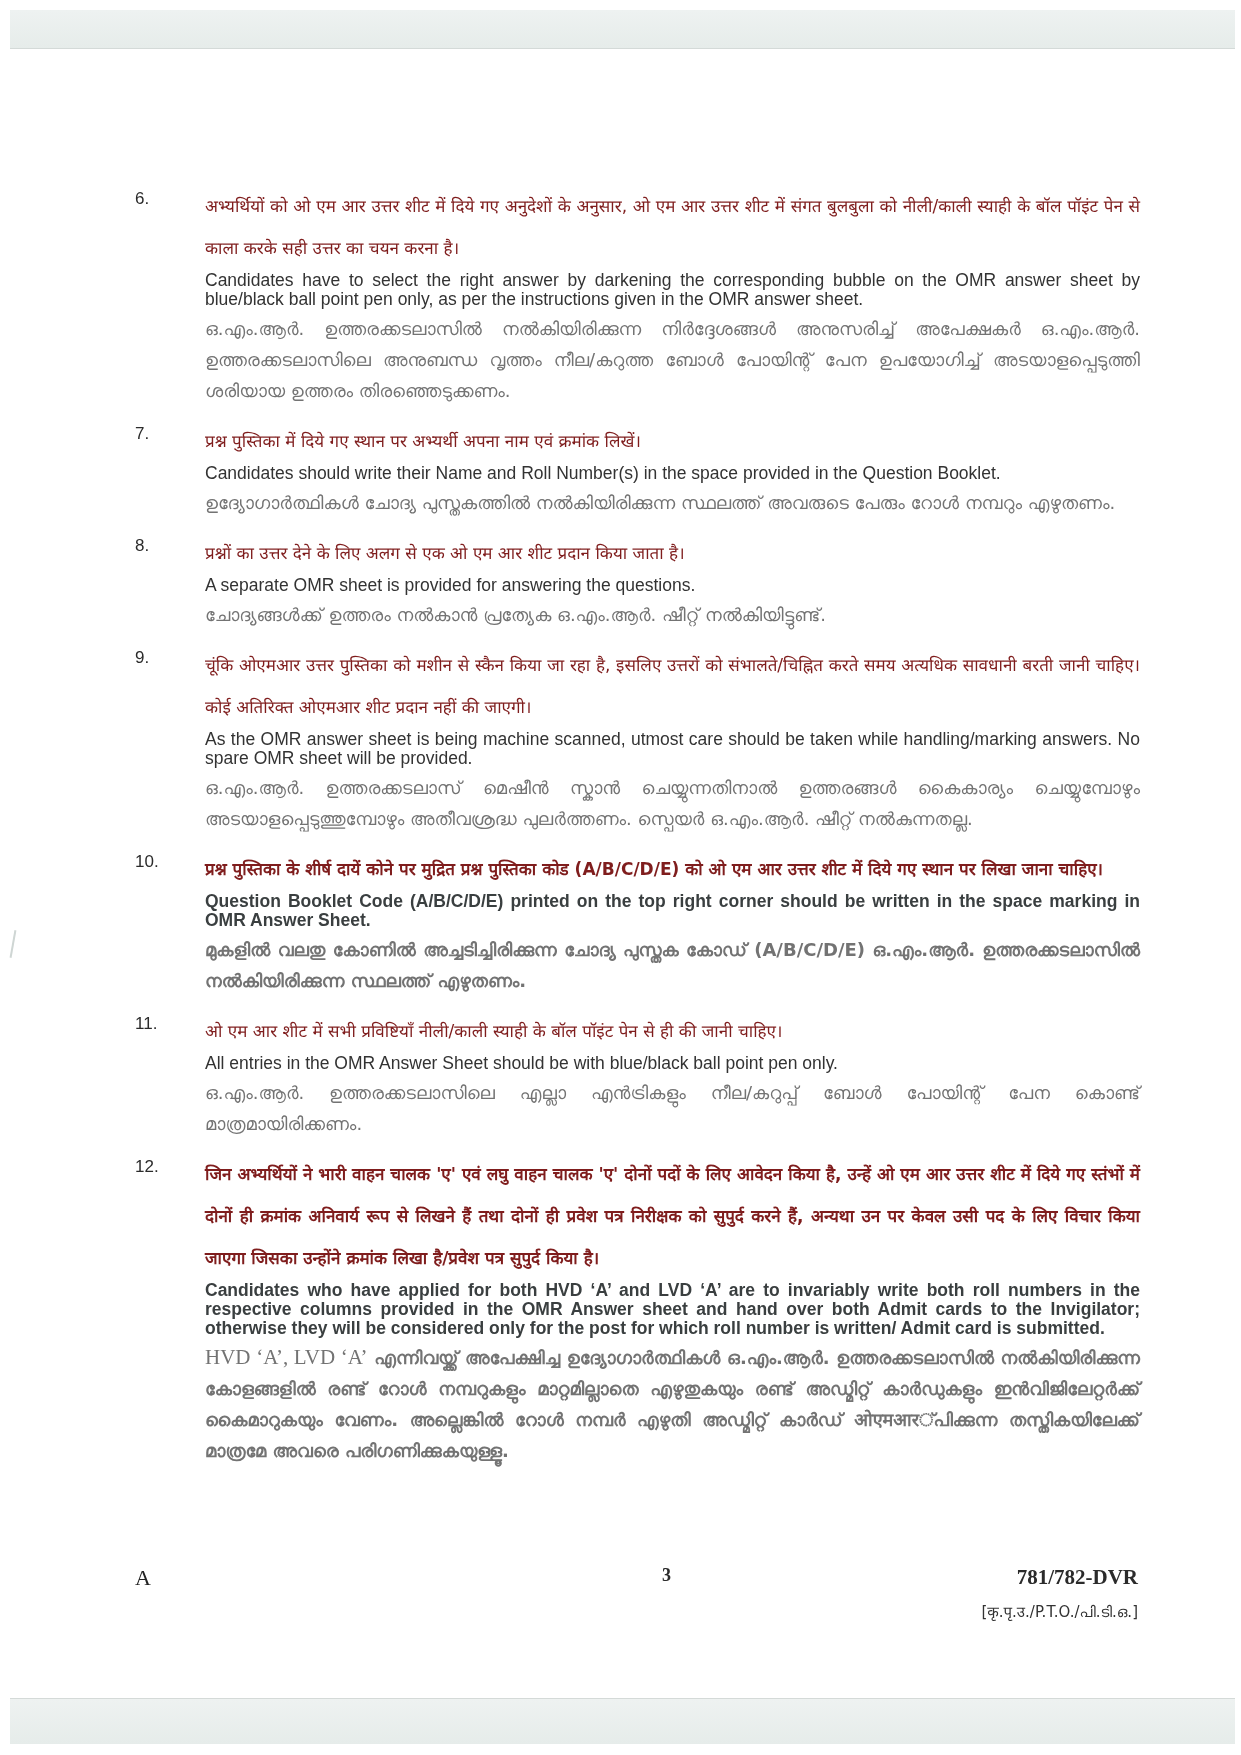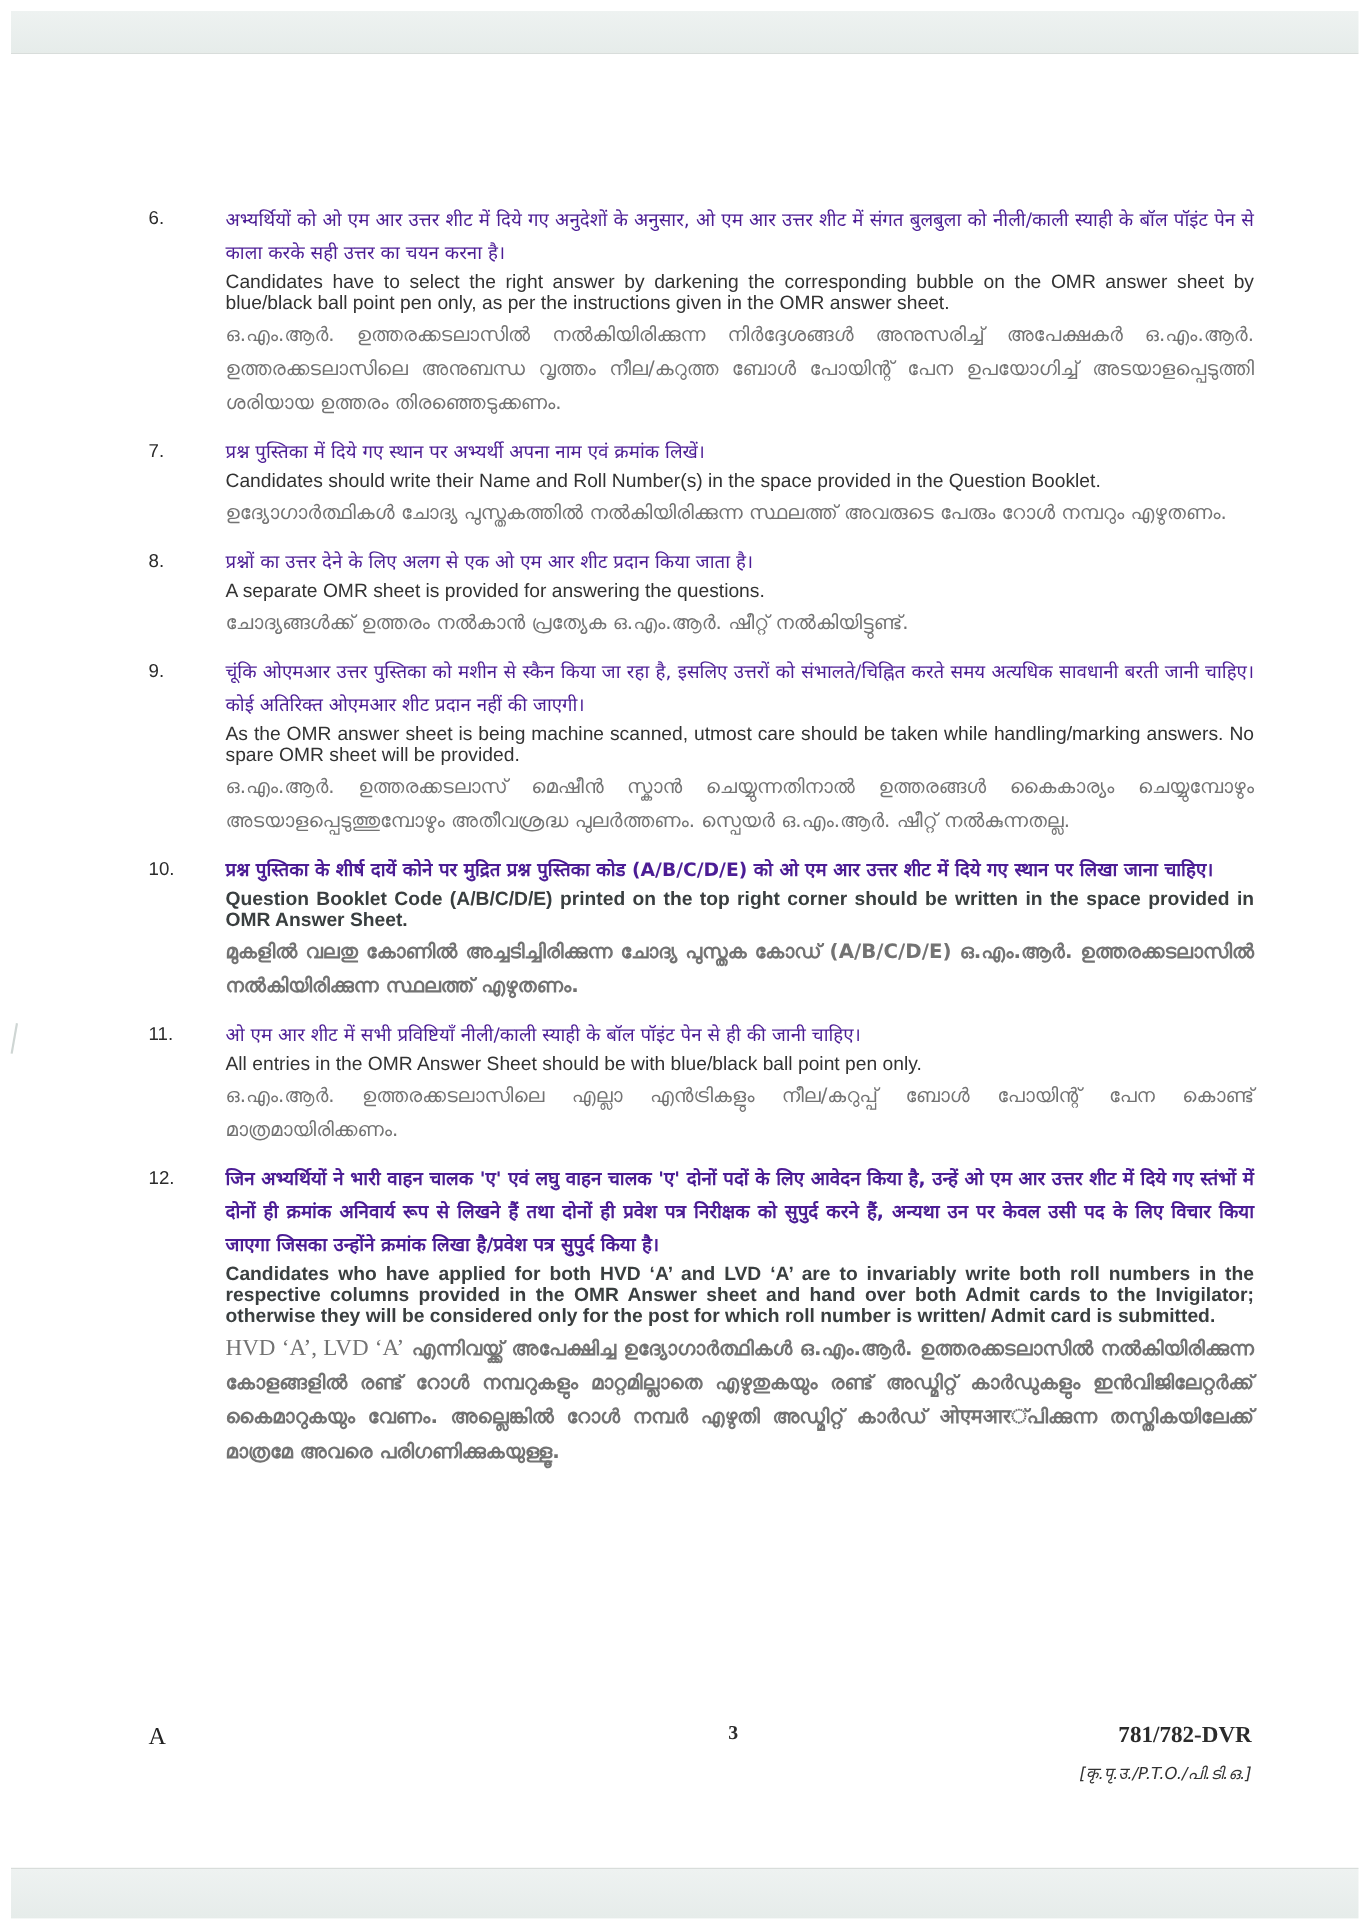--- a/index.html
+++ b/index.html
@@ -37,23 +37,23 @@
     .num {
       width: 70px;
       flex: 0 0 70px;
       font-size: 17px;
       padding-top: 4px;
     }
     .body { flex: 1; }
     .hi {
       font-family: "DejaVu Sans", sans-serif;
       font-size: 17px;
-      line-height: 30px;
+      line-height: 42px;
       text-align: justify;
-      color: #4c1d95;
+      color: #7f1d1d;
     }
     .en {
       font-family: "Liberation Sans", sans-serif;
       font-size: 17.5px;
       line-height: 19px;
       text-align: justify;
       margin: 2px 0 4px 0;
       color: #333;
     }
     .ml {
@@ -80,21 +80,21 @@
     .footer .page {
       position: absolute; left: 527px; top: 0;
       font-family: "Liberation Serif", serif; font-weight: bold; font-size: 18px;
     }
     .footer .code {
       position: absolute; right: 2px; top: 0;
       font-family: "Liberation Serif", serif; font-weight: bold; font-size: 21px; margin-left: 20px;
     }
     .footer .pto {
       position: absolute; right: 2px; top: 36px;
-      font-family: "DejaVu Sans", sans-serif; font-size: 15px; color: #333; font-style: italic;
+      font-family: "DejaVu Sans", sans-serif; font-size: 15px; color: #333;
     }
   </style>
 </head>
 <body>
 
 <div class="scan-band top"></div>
 <div class="margin-mark"></div>
 
 <div class="content">
 
@@ -131,21 +131,21 @@
       <div class="hi">चूंकि ओएमआर उत्तर पुस्तिका को मशीन से स्कैन किया जा रहा है, इसलिए उत्तरों को संभालते/चिह्नित करते समय अत्यधिक सावधानी बरती जानी चाहिए। कोई अतिरिक्त ओएमआर शीट प्रदान नहीं की जाएगी।</div>
       <div class="en">As the OMR answer sheet is being machine scanned, utmost care should be taken while handling/marking answers. No spare OMR sheet will be provided.</div>
       <div class="ml">ഒ.എം.ആർ. ഉത്തരക്കടലാസ്   മെഷീൻ സ്കാൻ ചെയ്യുന്നതിനാൽ ഉത്തരങ്ങൾ കൈകാര്യം ചെയ്യുമ്പോഴും   അടയാളപ്പെടുത്തുമ്പോഴും   അതീവശ്രദ്ധ പുലർത്തണം.   സ്പെയർ ഒ.എം.ആർ. ഷീറ്റ് നൽകുന്നതല്ല.</div>
     </div>
   </div>
 
   <div class="item bold">
     <div class="num">10.</div>
     <div class="body">
       <div class="hi">प्रश्न पुस्तिका के शीर्ष दायें कोने पर मुद्रित प्रश्न पुस्तिका कोड (A/B/C/D/E) को ओ एम आर उत्तर शीट में दिये गए स्थान पर लिखा जाना चाहिए।</div>
-      <div class="en">Question Booklet Code (A/B/C/D/E) printed on the top right corner should be written in the space provided in OMR Answer Sheet.</div>
+      <div class="en">Question Booklet Code (A/B/C/D/E) printed on the top right corner should be written in the space marking in OMR Answer Sheet.</div>
       <div class="ml">മുകളിൽ വലതു കോണിൽ അച്ചടിച്ചിരിക്കുന്ന  ചോദ്യ പുസ്തക കോഡ് (A/B/C/D/E) ഒ.എം.ആർ. ഉത്തരക്കടലാസിൽ നൽകിയിരിക്കുന്ന സ്ഥലത്ത് എഴുതണം.</div>
     </div>
   </div>
 
   <div class="item">
     <div class="num">11.</div>
     <div class="body">
       <div class="hi">ओ एम आर शीट में सभी प्रविष्टियाँ नीली/काली स्याही के बॉल पॉइंट पेन से ही की जानी चाहिए।</div>
       <div class="en">All entries in the OMR Answer Sheet should be with blue/black ball point pen only.</div>
       <div class="ml">ഒ.എം.ആർ. ഉത്തരക്കടലാസിലെ എല്ലാ എൻട്രികളും നീല/കറുപ്പ് ബോൾ പോയിന്റ് പേന കൊണ്ട് മാത്രമായിരിക്കണം.</div>

